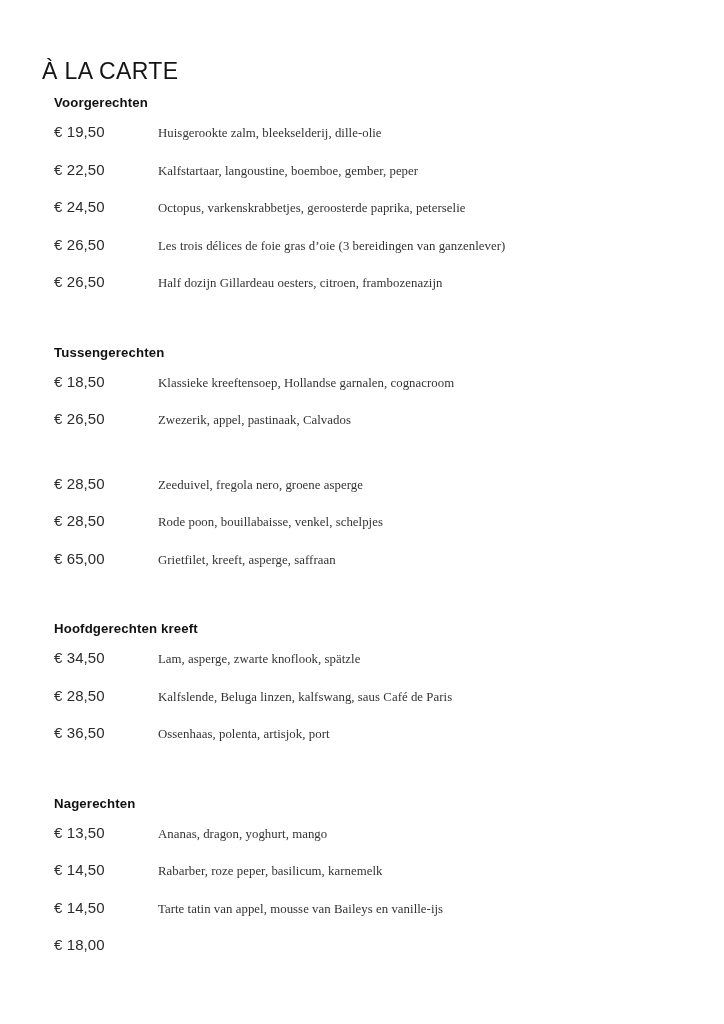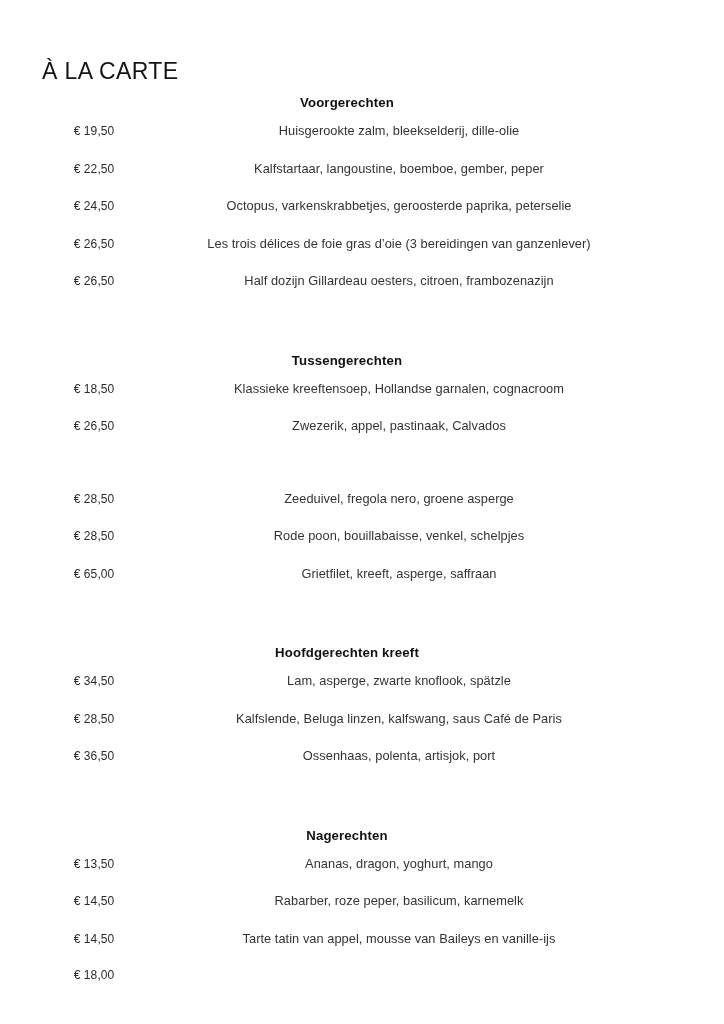--- a/index.html
+++ b/index.html
@@ -30,31 +30,30 @@
     top: 44px;
     font-size: 23px;
     font-weight: 400;
     letter-spacing: 0.4px;
     color: #141414;
     line-height: 1.1;
     white-space: nowrap;
   }
   .sections {
     position: absolute;
-    left: 0;
+    left: 12px;
     top: 88px;
     width: 652px;
-    text-align: center;
   }
   .section {
     margin: 0;
     padding: 0;
   }
   .section + .section {
-    margin-top: 35px;
+    margin-top: 27px;
   }
   .section-heading {
     font-size: 13.2px;
     font-weight: 700;
     color: #111111;
     letter-spacing: 0.15px;
     padding-left: 42px;
     margin: 0 0 5px 0;
     line-height: 30px;
     white-space: nowrap;
@@ -67,35 +66,36 @@
   .item-row {
     display: flex;
     align-items: baseline;
     height: 37.5px;
     padding-left: 42px;
     box-sizing: border-box;
   }
   .item-price {
     flex: 0 0 auto;
     width: 104px;
-    font-size: 12px;
+    font-size: 15px;
     font-weight: 400;
     color: #2b2b2b;
     white-space: nowrap;
     letter-spacing: 0.1px;
   }
   .item-desc {
     flex: 1 1 auto;
     font-size: 12.8px;
     font-weight: 400;
     color: #333333;
     letter-spacing: 0.05px;
     white-space: nowrap;
     overflow: hidden;
     text-overflow: clip;
+    font-family: Liberation Serif, serif;
   }
 </style>
 </head>
 <body>
 
 <div class="page">
 
   <h1 class="menu-title">À LA CARTE</h1>
 
   <div class="sections">

